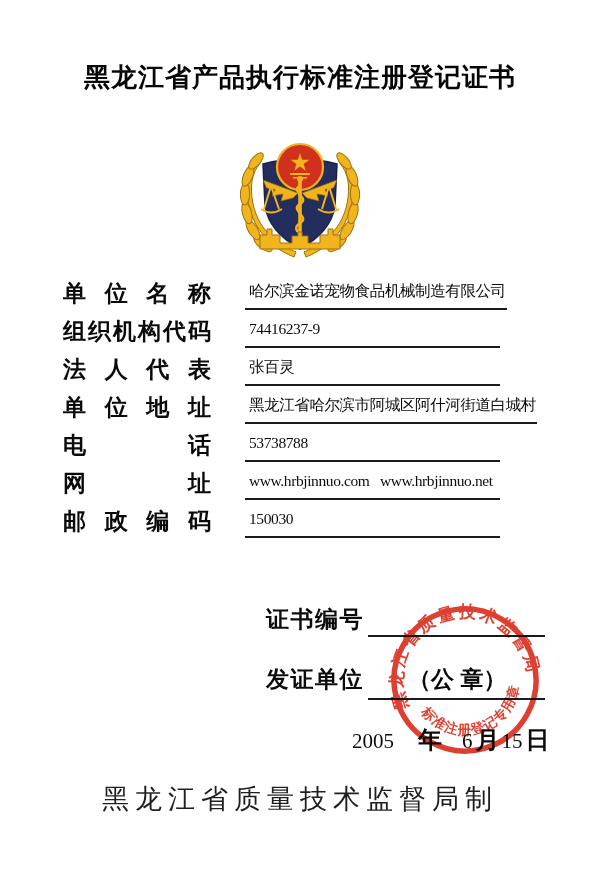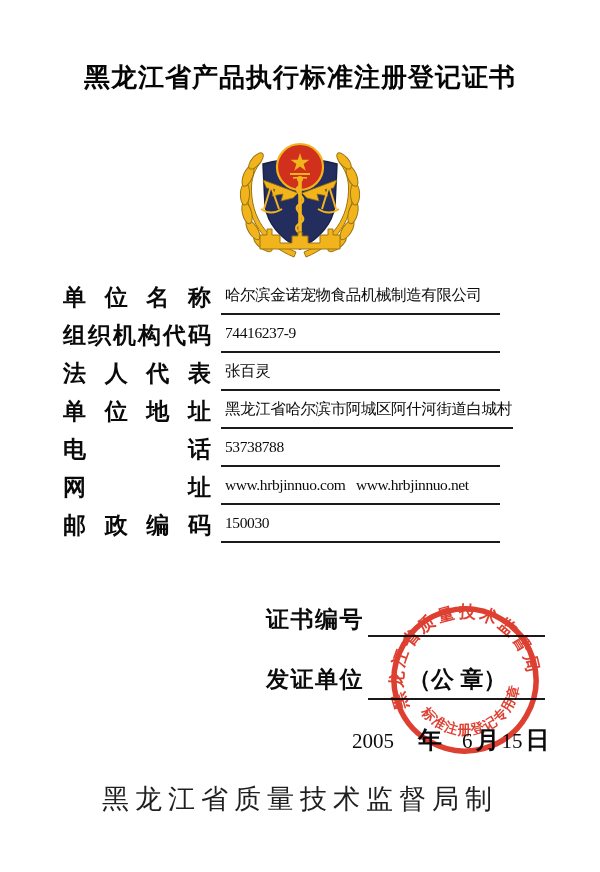--- a/index.html
+++ b/index.html
@@ -7,21 +7,21 @@
        font-family:"Liberation Serif","DejaVu Serif",serif;color:#0b0b0b;}
 
   .title{position:absolute;top:60px;left:0;width:600px;margin:0;
          text-align:center;font-size:26px;font-weight:700;letter-spacing:1px;
          font-family:"Liberation Serif","DejaVu Serif",serif;color:#060606;}
 
   .emblem{position:absolute;left:230px;top:131px;width:140px;height:134px;}
 
   
   .fields{position:absolute;left:63px;top:277px;width:437px;}
-  .field-row{display:flex;align-items:flex-end;height:38px;}
+  .field-row{display:flex;align-items:center;height:38px;gap:24px;}
   .field-label{width:148px;flex:0 0 148px;
                font-family:"Liberation Sans","DejaVu Sans",sans-serif;
                font-weight:700;font-size:23px;line-height:1;color:#0a0a0a;
                text-align:justify;text-align-last:justify;padding-bottom:6px;}
   .field-value{flex:1;margin-left:10px;border-bottom:2px solid #1a1a1a;
                font-size:15.5px;letter-spacing:-0.4px;line-height:1.2;
                padding:0 1px 8px 4px;white-space:pre;}
 
   
   .abs-row{position:absolute;display:flex;align-items:flex-end;}

